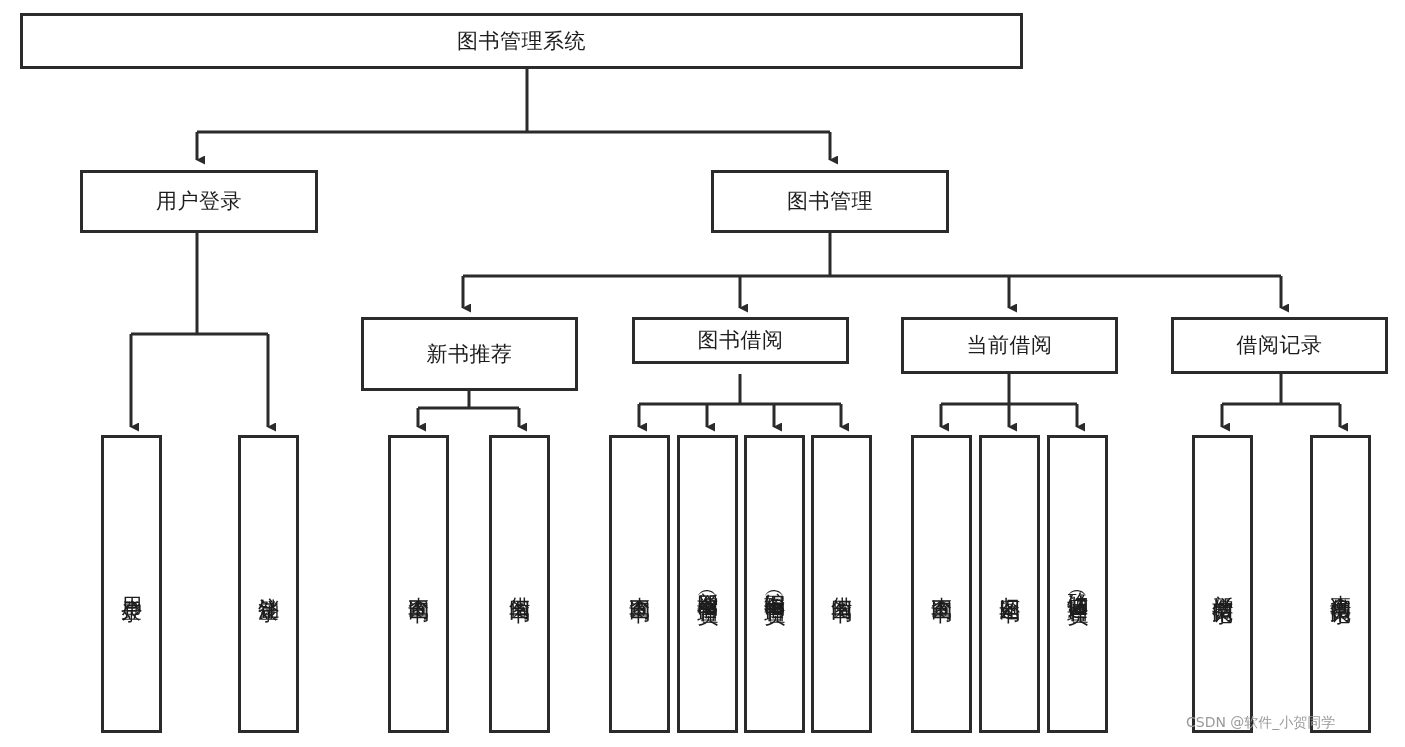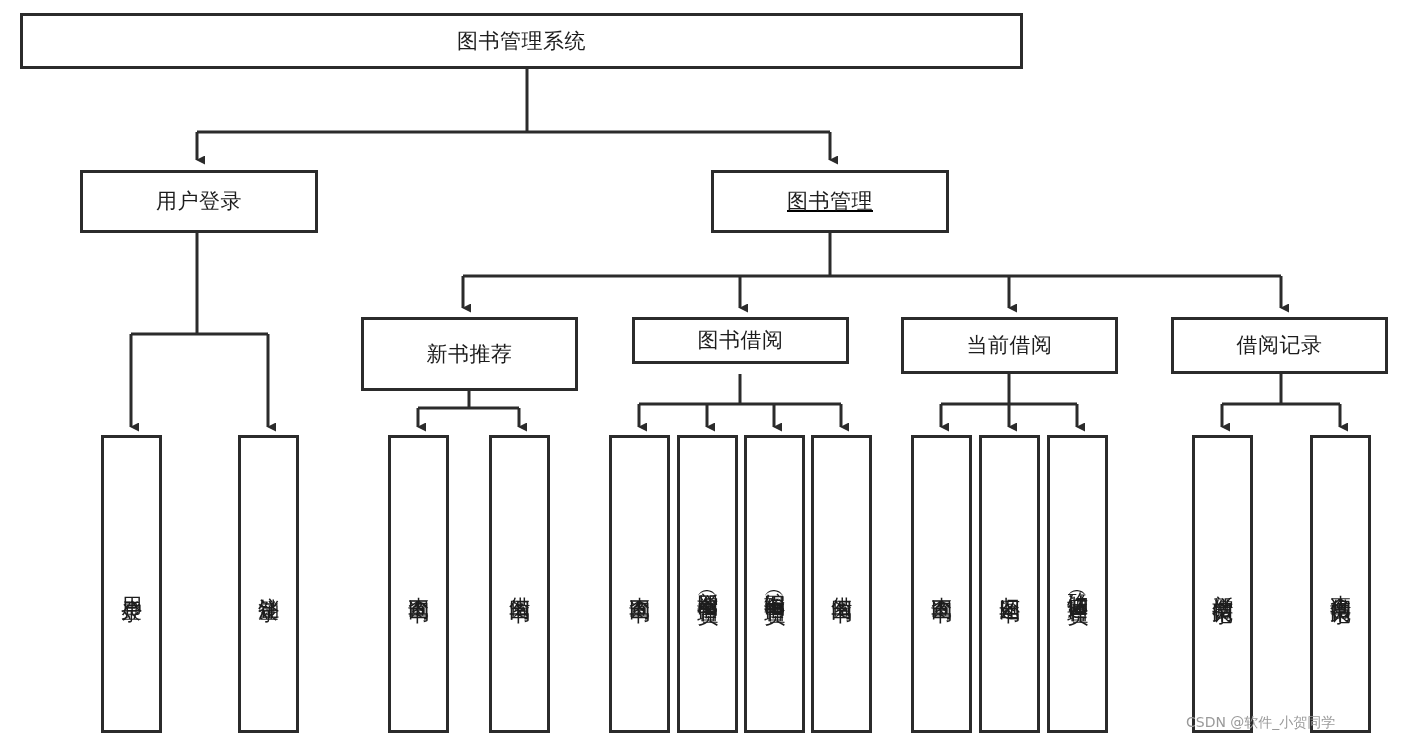--- a/index.html
+++ b/index.html
@@ -128,21 +128,21 @@
   </svg>
 
   <div class="node horiz" style="left:20px; top:13px; width:1003px; height:56px;">
     <span class="node-label">图书管理系统</span>
   </div>
 
   <div class="node horiz" style="left:80px; top:170px; width:238px; height:63px;">
     <span class="node-label">用户登录</span>
   </div>
 
-  <div class="node horiz" style="left:711px; top:170px; width:238px; height:63px;text-decoration:underline;">
+  <div class="node horiz" style="left:711px; top:170px; width:238px; height:63px;">
     <span class="node-label">图书管理</span>
   </div>
 
   <div class="node horiz" style="left:361px; top:317px; width:217px; height:74px;">
     <span class="node-label">新书推荐</span>
   </div>
 
   <div class="node horiz" style="left:632px; top:317px; width:217px; height:47px;">
     <span class="node-label">图书借阅</span>
   </div>

